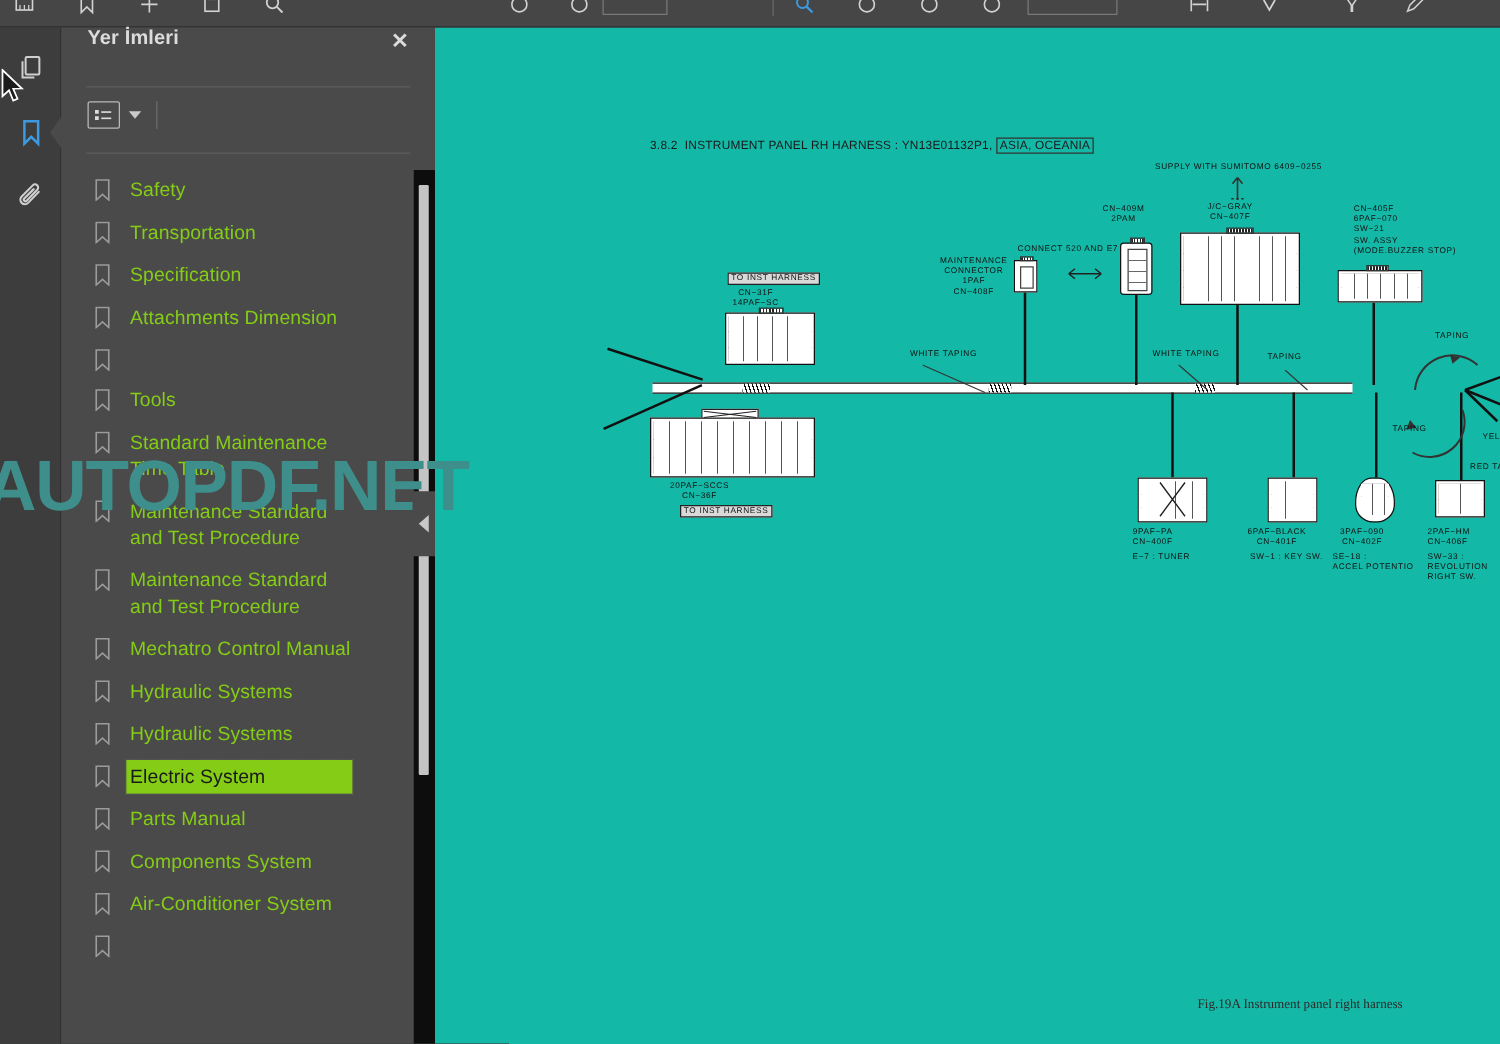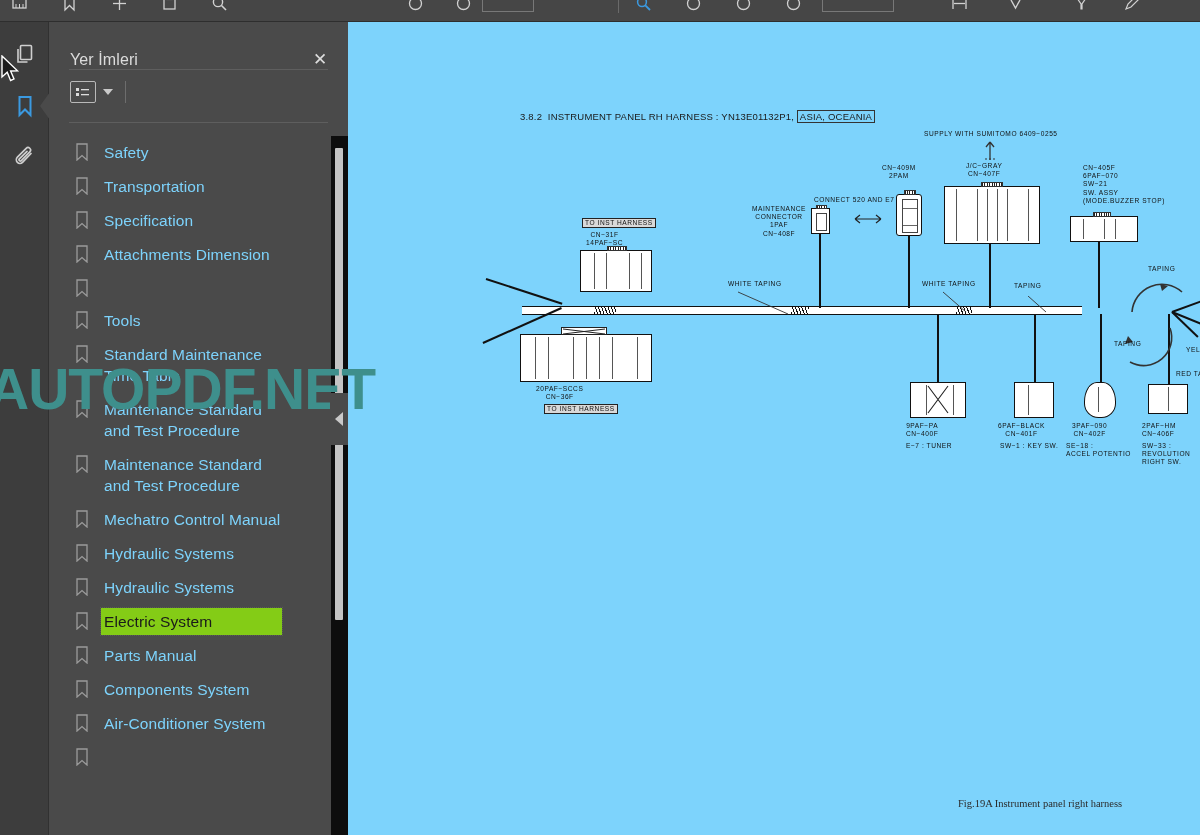--- a/index.html
+++ b/index.html
@@ -57,22 +57,23 @@
 
   
   .panel {
     position: absolute; left: 49px; top: 22px;
     width: 299px; height: 813px;
     background: #4a4a4a;
   }
   .panel-head {
     position: relative;
     height: 47px;
-    display: flex; align-items: flex-end;
+    display: flex; align-items: flex-start;
     padding: 0 18px 0 21px;
+    font-weight: bold;
   }
   .panel-title {
     flex: 1;
     font-size: 16px; color: #dcdcdc; letter-spacing: .1px;
   }
   .panel-close {
     width: 20px; height: 20px;
     display: flex; align-items: center; justify-content: center;
     color: #dcdcdc; font-size: 17px; line-height: 1;
   }
@@ -110,21 +111,21 @@
     min-height: 32px;
   }
   .bk-icon {
     flex: 0 0 auto;
     width: 14px; height: 18px;
     margin: 4px 12px 0 4px;
     color: #9b9b9b;
   }
   .bk-label {
     font-size: 15.5px;
-    color: #7dd3fc;
+    color: #84cc16;
     line-height: 21px;
     letter-spacing: .1px;
     max-width: 184px;
     padding: 3px 2px 3px 3px;
   }
   .bk-item.selected .bk-label {
     background: #84cc16;
     color: #1a1a1a;
     outline: 1px dotted #5a5a5a;
     min-width: 181px;
@@ -145,21 +146,21 @@
   
   .viewer {
     position: absolute; left: 348px; top: 22px;
     width: 852px; height: 813px;
     background: #3d3d3d;
     overflow: hidden;
   }
   .page {
     position: absolute; left: 0; top: 0;
     width: 852px; height: 813px;
-    background: #7dd3fc;
+    background: #14b8a6;
   }
 
   
   .collapse-handle {
     position: absolute; left: 330px; top: 393px;
     width: 18px; height: 52px;
     background: #4a4a4a;
     display: flex; align-items: center; justify-content: center;
     z-index: 6;
   }

